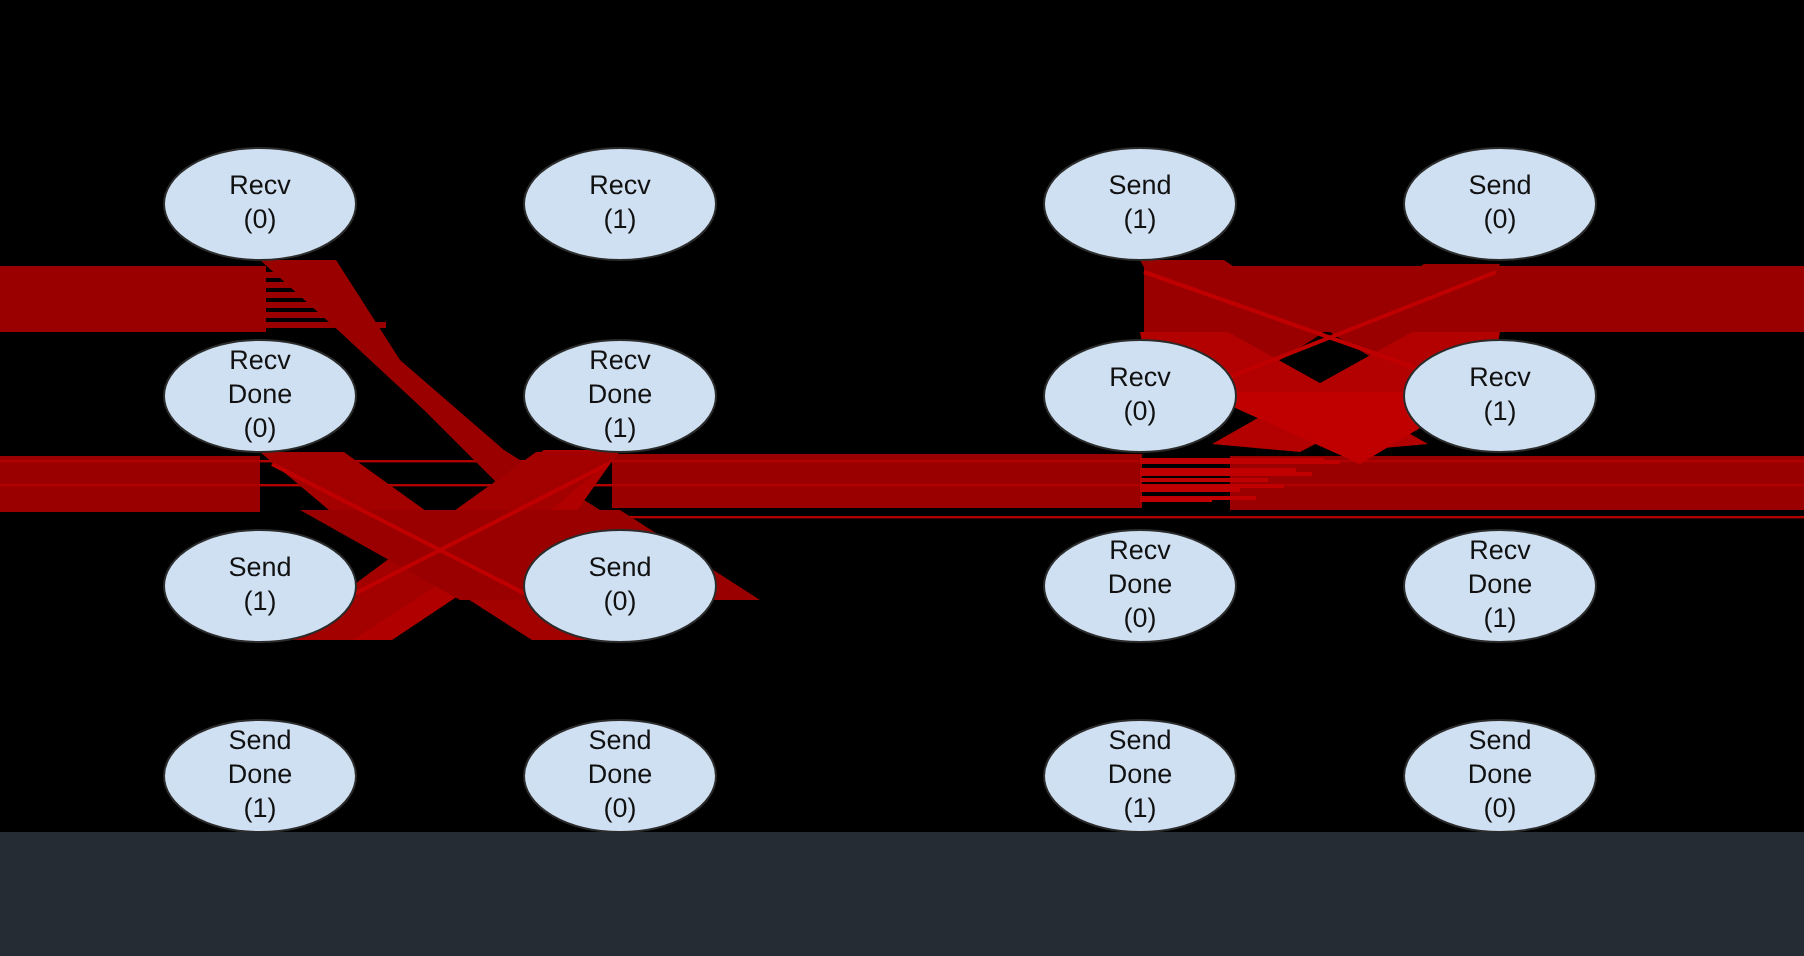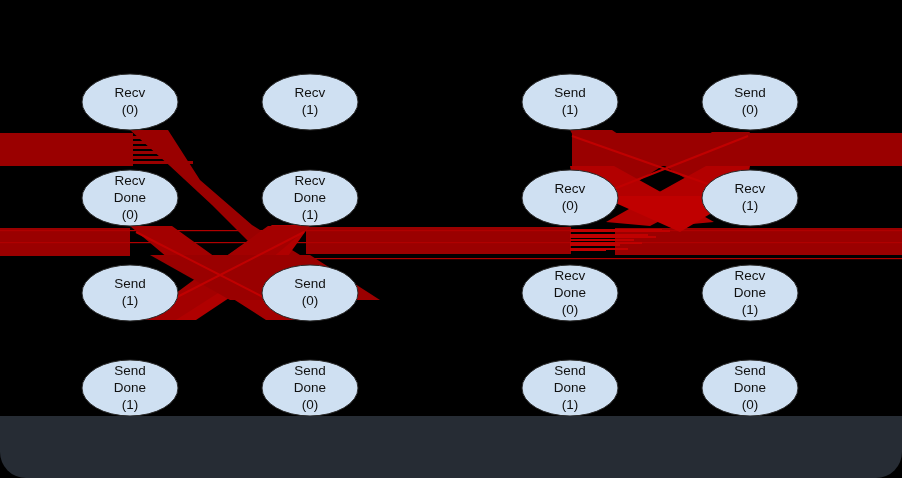--- a/index.html
+++ b/index.html
@@ -8,21 +8,20 @@
     padding: 0;
     background: #000000;
   }
   #canvas {
     position: relative;
     width: 902px;
     height: 478px;
     background: #000000;
     overflow: hidden;
     font-family: "Liberation Sans", sans-serif;
-    border-radius: 26px;
   }
   #graph-svg {
     position: absolute;
     left: 0;
     top: 0;
     width: 902px;
     height: 478px;
     display: block;
   }
   .node-ellipse {

